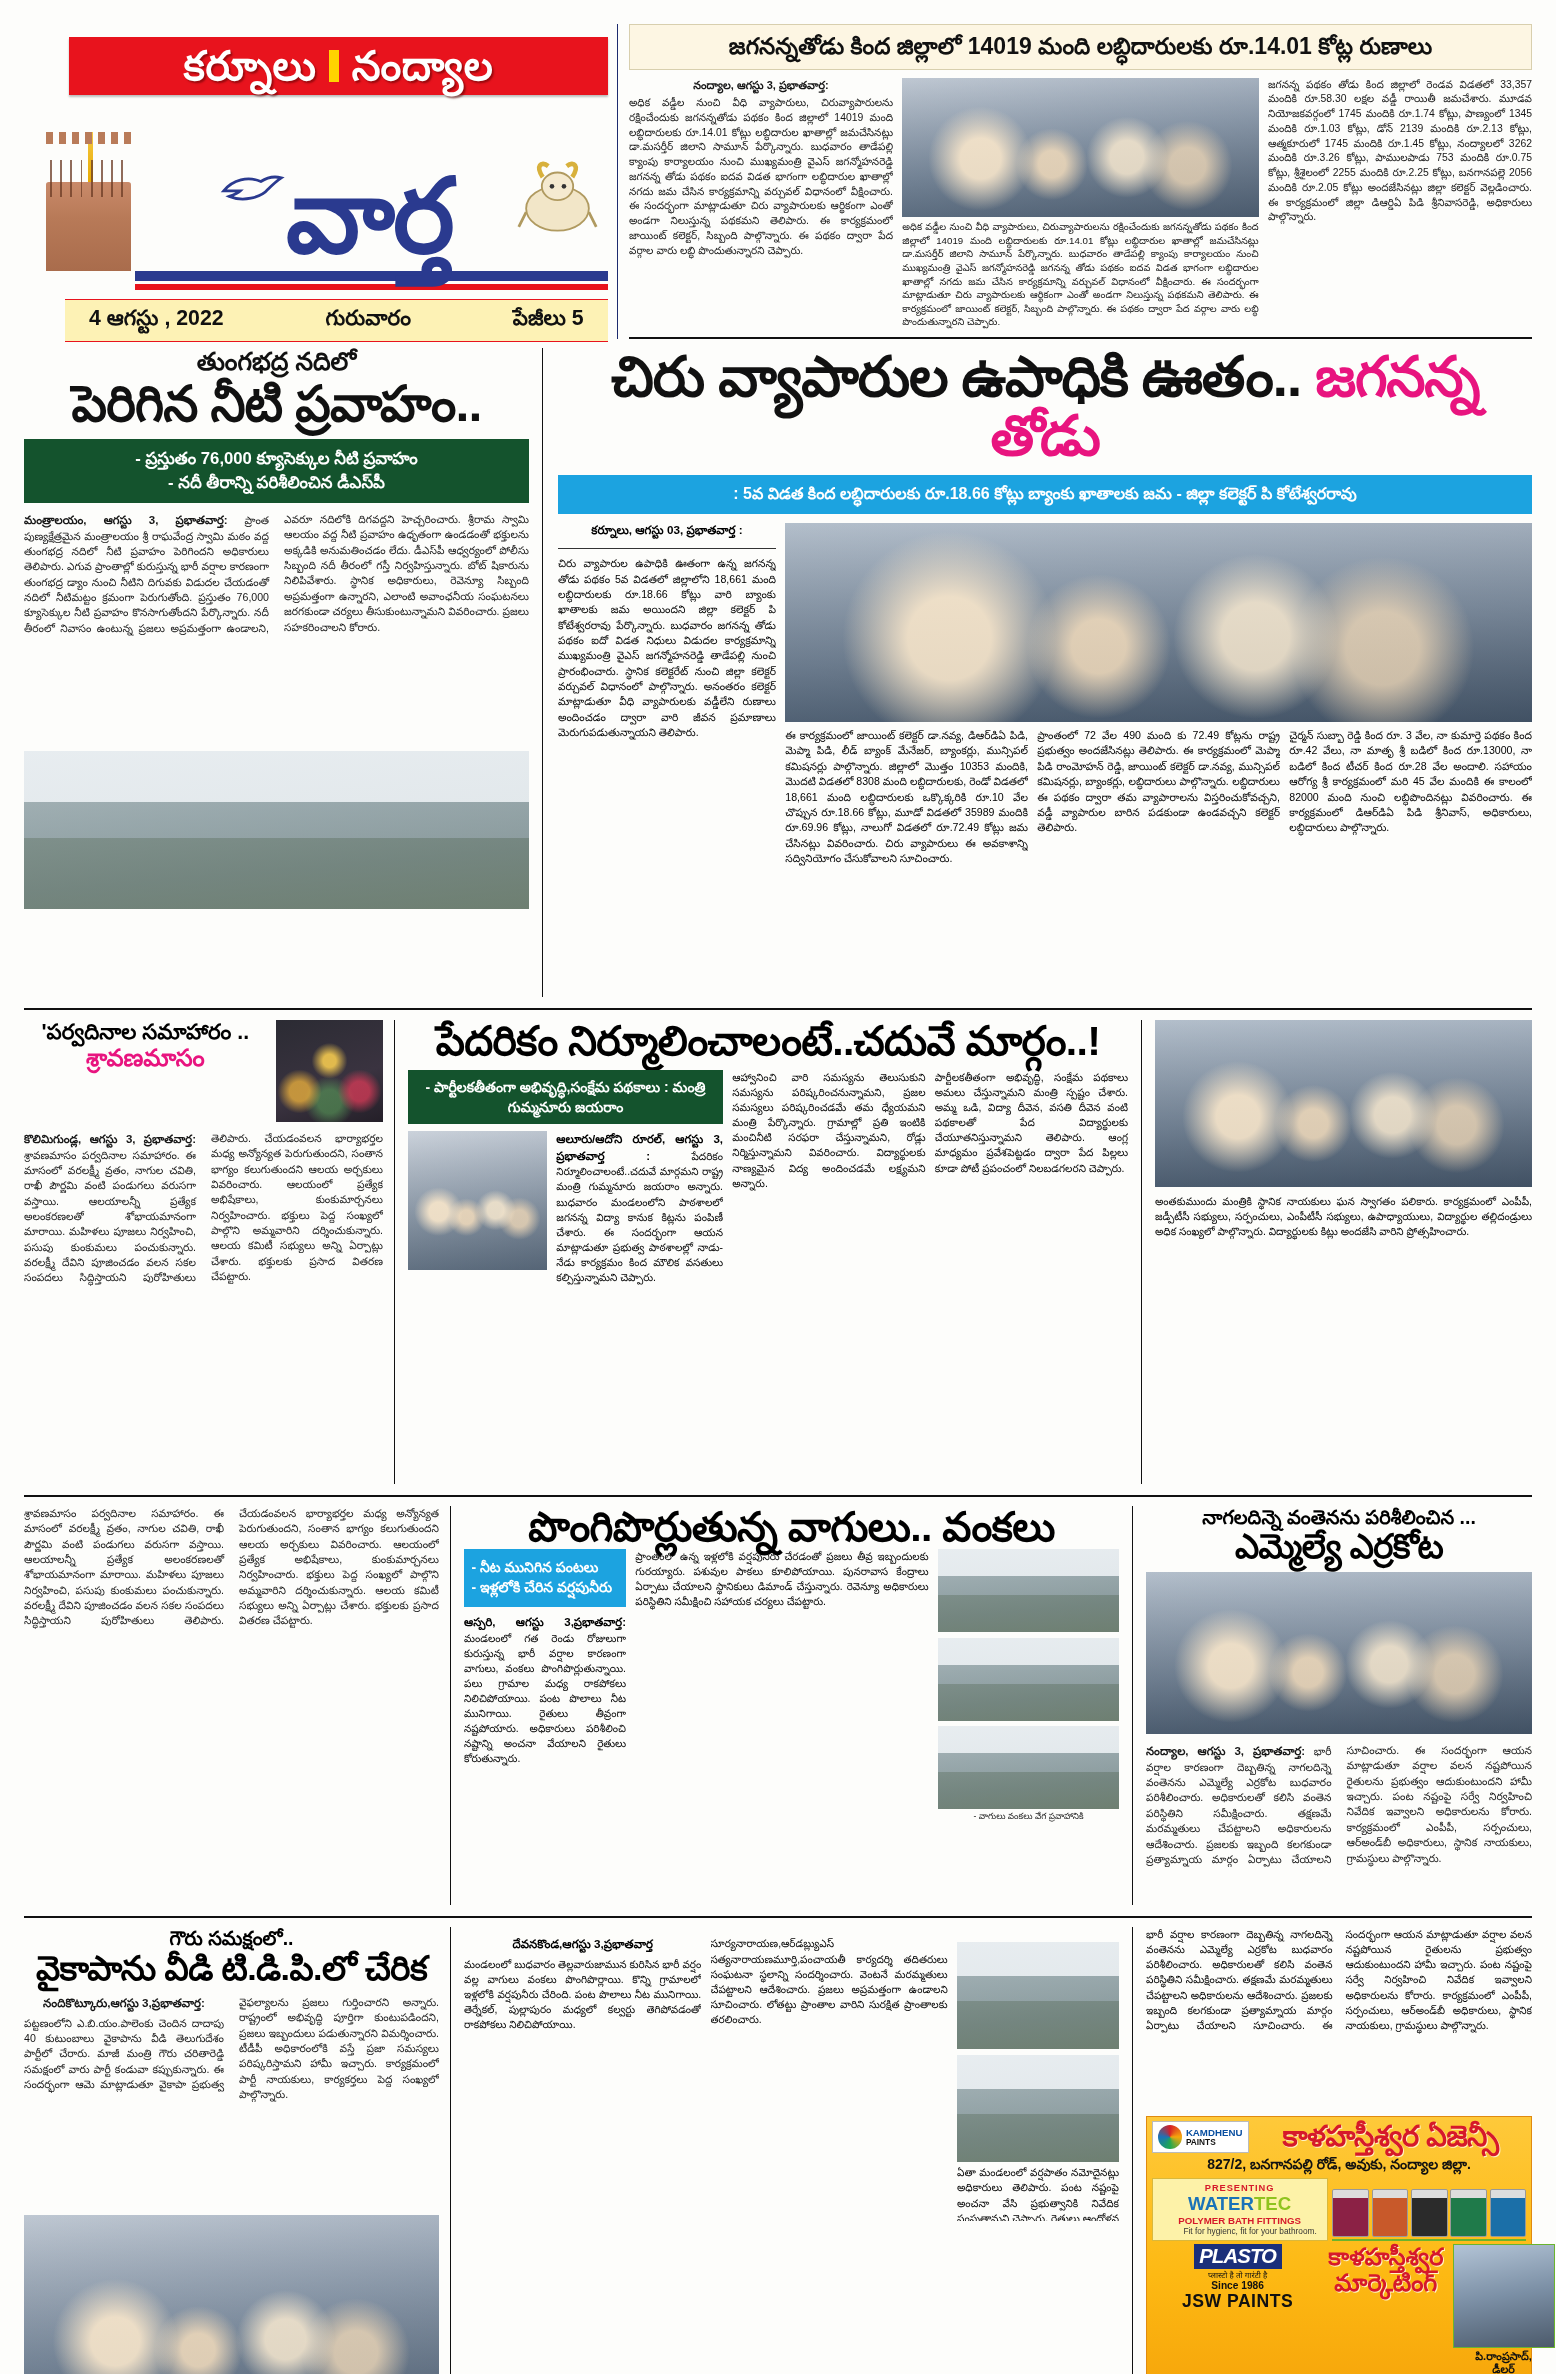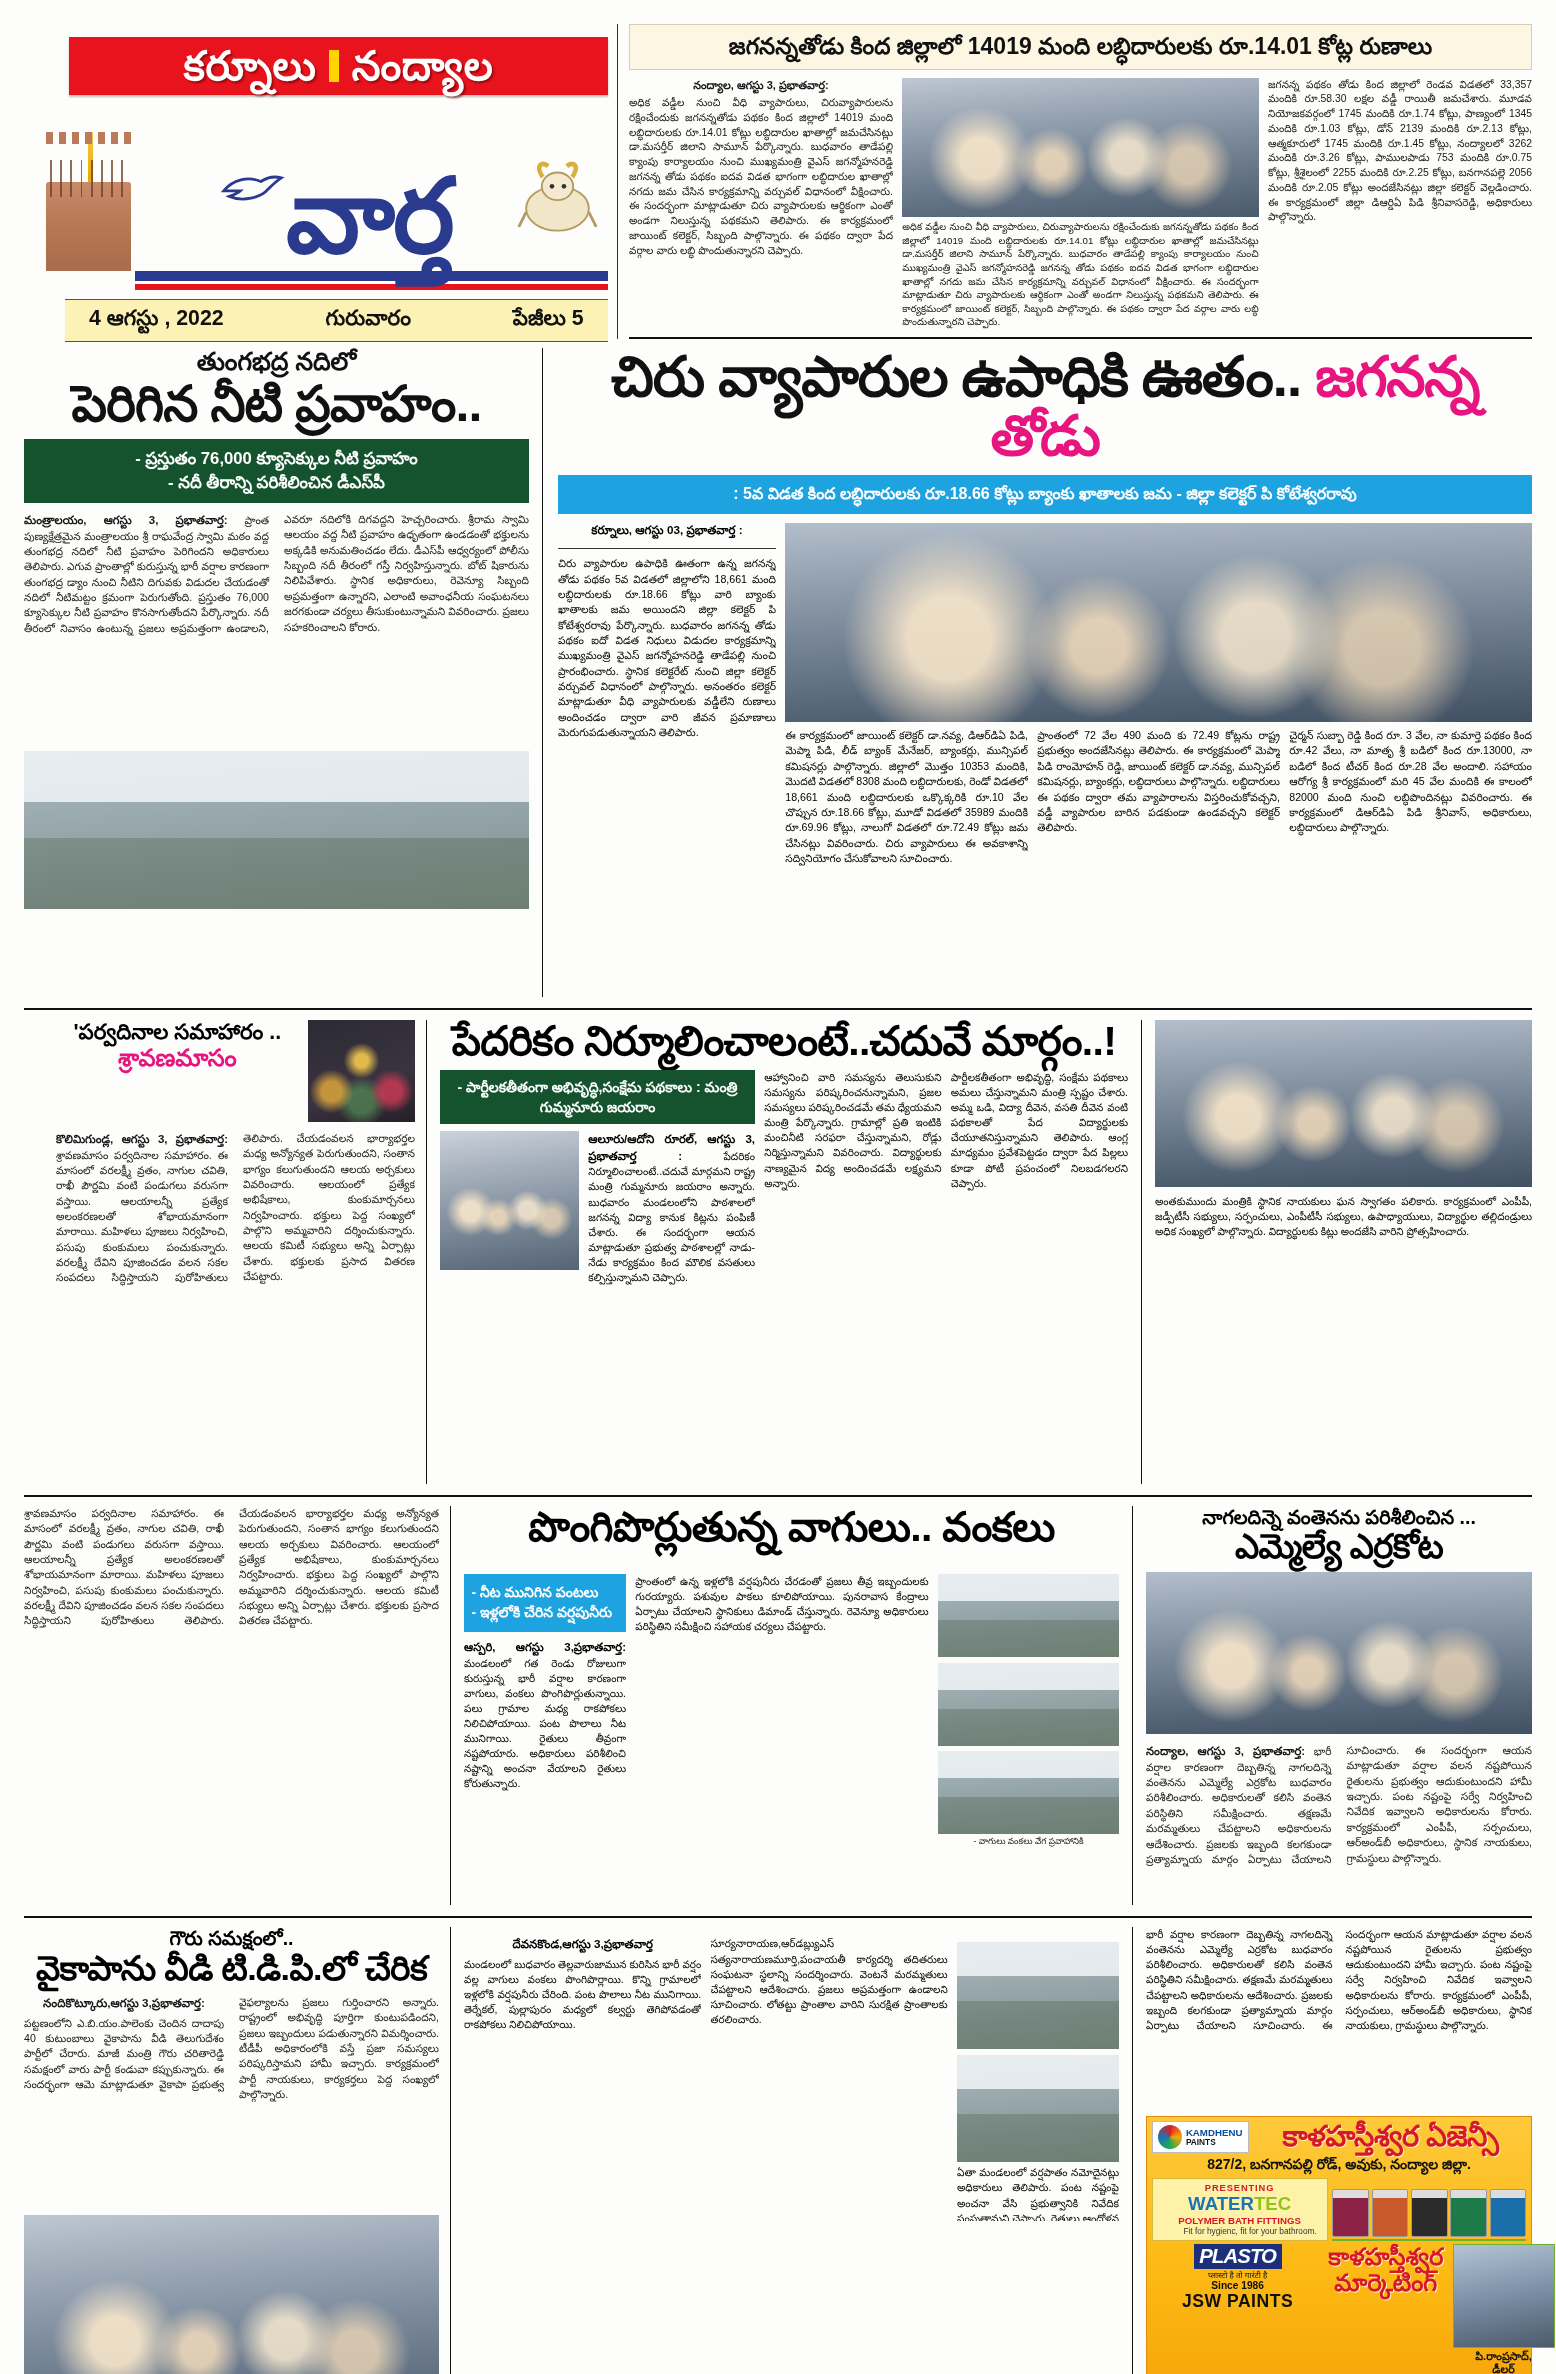--- a/index.html
+++ b/index.html
@@ -275,21 +275,21 @@
     font-weight: bold;
     font-size: 11.5px;
   }
   .dl-center { display:block; text-align:center; font-weight:bold; font-size:11.7px; margin-bottom:3.7px; }
 
   .rule-h { border-top: 2.8px solid #111; margin: 11px 0 9.3px; }
   .rule-thin { border-top: 1.4px solid #333; margin: 7.4px 0; }
 
   
   .sec3 { display: flex; margin-top: 7.4px; height: 464px; }
-  .s3a { width: 371px; padding-right: 11px; border-right: 1.9px solid #111; margin-left: 32px; }
+  .s3a { width: 371px; padding-right: 11px; border-right: 1.9px solid #111; }
   .s3b { flex: 1; padding: 0 13px; border-right: 1.9px solid #111; }
   .s3c { width: 390px; padding-left: 13px; }
 
   .sec4 { display: flex; margin-top: 9.3px; height: 399px; }
   .s4a { width: 427px; padding-right: 11px; border-right: 1.9px solid #111; }
   .s4b { flex: 1; padding: 0 13px; border-right: 1.9px solid #111; }
   .s4c { width: 399px; padding-left: 13px; }
 
   .sec5 { display: flex; margin-top: 9.3px; height: 519px; }
   .s5a { width: 427px; padding-right: 11px; border-right: 1.9px solid #111; }
@@ -514,21 +514,21 @@
 
     <div class="s4a">
       <div class="twocol" style="height:380px;margin-top:0;">
         <span>శ్రావణమాసం పర్వదినాల సమాహారం. ఈ మాసంలో వరలక్ష్మీ వ్రతం, నాగుల చవితి, రాఖీ పౌర్ణమి వంటి పండుగలు వరుసగా వస్తాయి. ఆలయాలన్నీ ప్రత్యేక అలంకరణలతో శోభాయమానంగా మారాయి. మహిళలు పూజలు నిర్వహించి, పసుపు కుంకుమలు పంచుకున్నారు. వరలక్ష్మీ దేవిని పూజించడం వలన సకల సంపదలు సిద్ధిస్తాయని పురోహితులు తెలిపారు.</span>
         <span>చేయడంవలన భార్యాభర్తల మధ్య అన్యోన్యత పెరుగుతుందని, సంతాన భాగ్యం కలుగుతుందని ఆలయ అర్చకులు వివరించారు. ఆలయంలో ప్రత్యేక అభిషేకాలు, కుంకుమార్చనలు నిర్వహించారు. భక్తులు పెద్ద సంఖ్యలో పాల్గొని అమ్మవారిని దర్శించుకున్నారు. ఆలయ కమిటీ సభ్యులు అన్ని ఏర్పాట్లు చేశారు. భక్తులకు ప్రసాద వితరణ చేపట్టారు.</span>
       </div>
     </div>
 
     <div class="s4b">
       <div class="headline-lg">పొంగిపొర్లుతున్న వాగులు.. వంకలు</div>
-      <div class="flexrow" style="margin-top:25px;gap:9.3px;">
+      <div class="flexrow" style="margin-top:0;gap:9.3px;">
         <div style="flex:0 0 162px;">
           <div class="box-blue" style="margin-top:0;font-size:14px;text-align:left;padding:9.3px 7.4px;white-space:pre-line;">- నీట మునిగిన పంటలు
 - ఇళ్లలోకి చేరిన వర్షపునీరు</div>
           <div style="font-size:10.4px;line-height:1.45;text-align:justify;margin-top:7.4px;height:232px;overflow:hidden;">
             <span class="dl">ఆస్పరి, ఆగస్టు 3,ప్రభాతవార్త:</span>
             <span>మండలంలో గత రెండు రోజులుగా కురుస్తున్న భారీ వర్షాల కారణంగా వాగులు, వంకలు పొంగిపొర్లుతున్నాయి. పలు గ్రామాల మధ్య రాకపోకలు నిలిచిపోయాయి. పంట పొలాలు నీట మునిగాయి. రైతులు తీవ్రంగా నష్టపోయారు. అధికారులు పరిశీలించి నష్టాన్ని అంచనా వేయాలని రైతులు కోరుతున్నారు.</span>
           </div>
         </div>
         <div style="flex:1;font-size:10.4px;line-height:1.45;text-align:justify;height:315px;overflow:hidden;">ప్రాంతంలో ఉన్న ఇళ్లలోకి వర్షపునీరు చేరడంతో ప్రజలు తీవ్ర ఇబ్బందులకు గురయ్యారు. పశువుల పాకలు కూలిపోయాయి. పునరావాస కేంద్రాలు ఏర్పాటు చేయాలని స్థానికులు డిమాండ్ చేస్తున్నారు. రెవెన్యూ అధికారులు పరిస్థితిని సమీక్షించి సహాయక చర్యలు చేపట్టారు.</div>
         <div style="flex:0 0 181px;">

